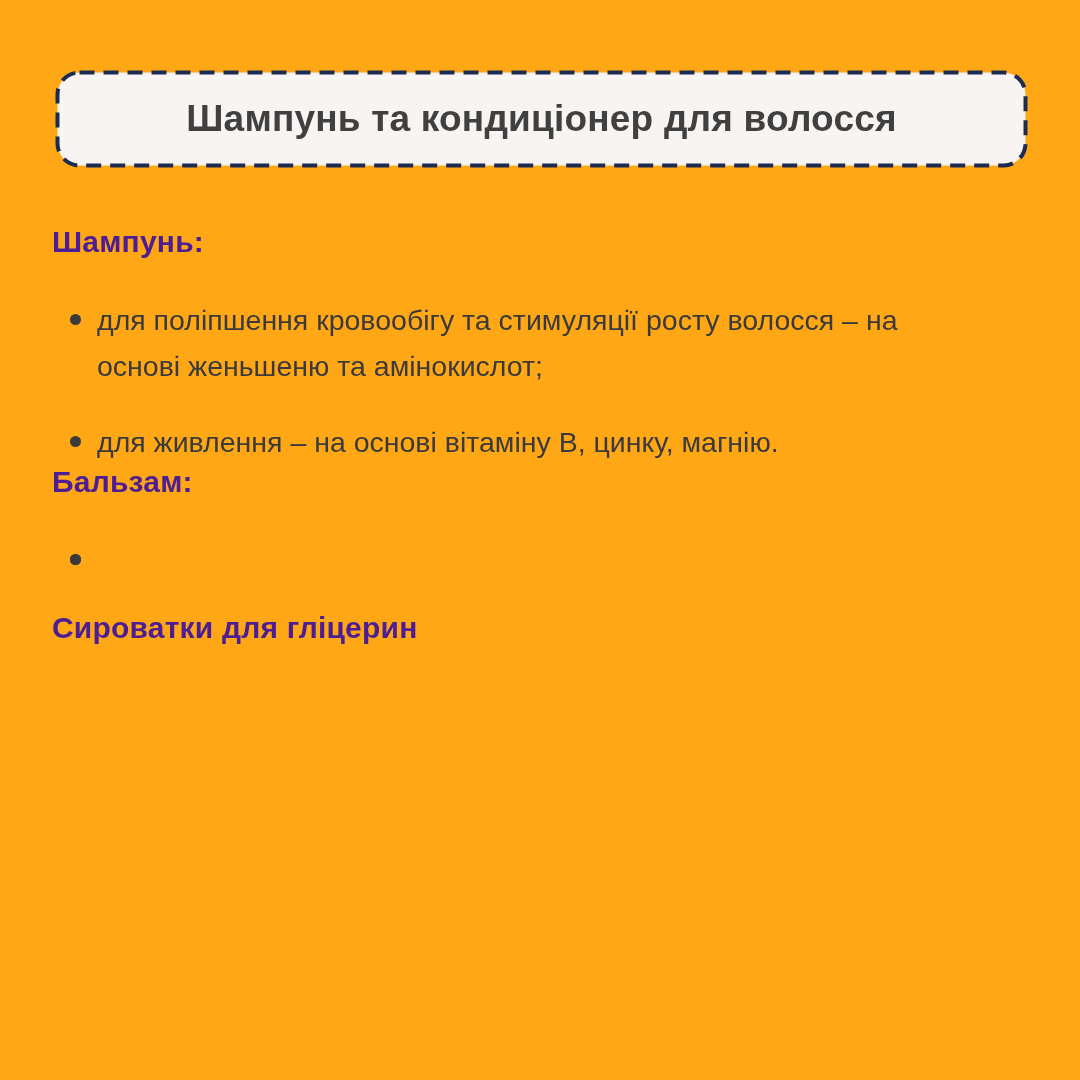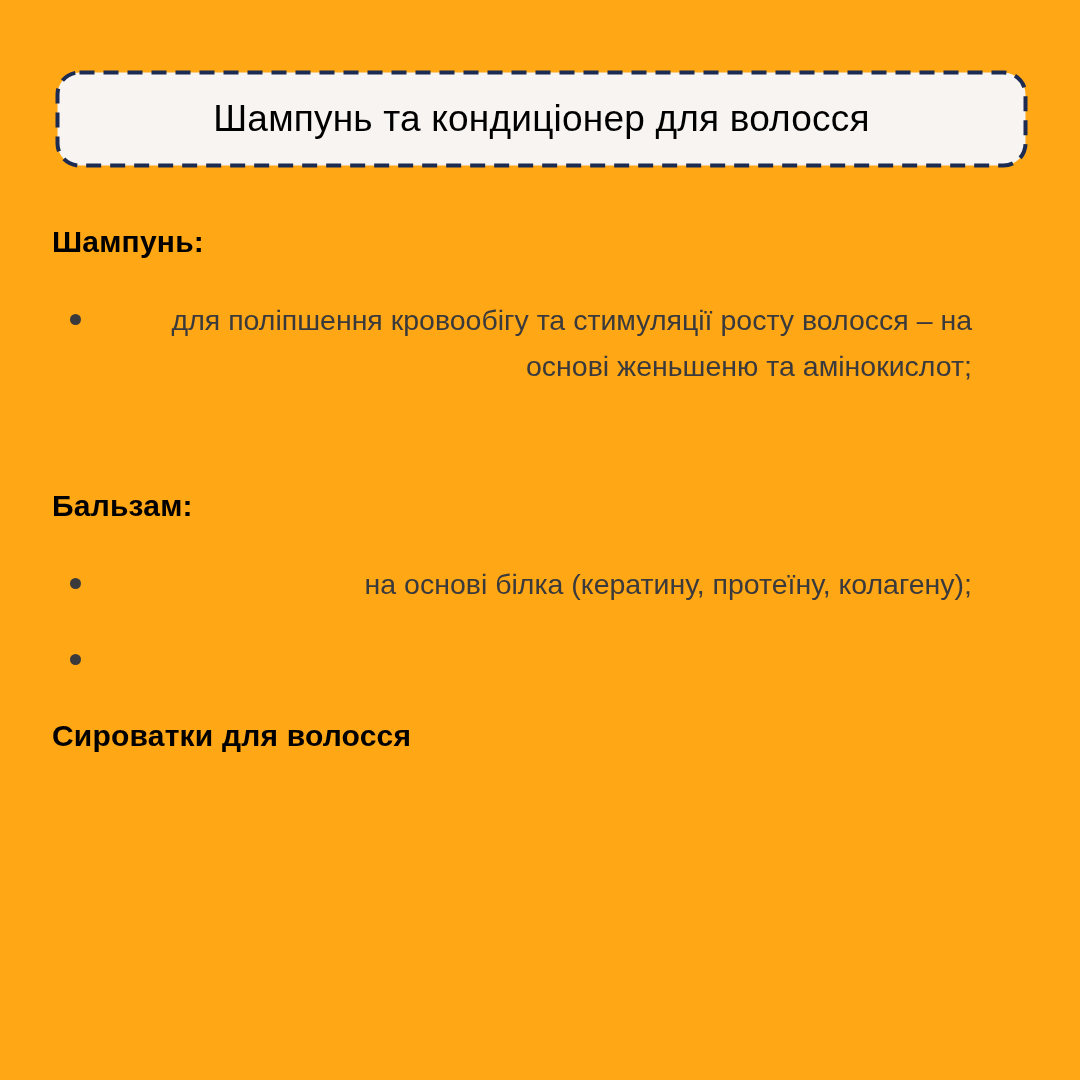--- a/index.html
+++ b/index.html
@@ -28,55 +28,54 @@
     inset: 0;
     display: block;
   }
   .title-card .title-text {
     position: absolute;
     inset: 0;
     display: flex;
     align-items: center;
     justify-content: center;
     font-size: 37px;
-    font-weight: normal;
+    font-weight: bold;
     letter-spacing: 0.2px;
-    color: #000000;
+    color: #404040;
   }
 
   
   .content {
     padding: 0 50px 0 52px;
   }
 
   .section { margin-top: 0; }
   .section-shampoo   { margin-top: 57px; }
-  .section-balm      { margin-top: 100px; }
+  .section-balm      { }
   .section-serum     { margin-top: 112px; }
 
   .section h2 {
     font-size: 30px;
     font-weight: bold;
-    color: #000000;
+    color: #4c1d95;
     letter-spacing: 0.2px;
   }
 
   .section ul {
     list-style: none;
     margin-top: 38px;
   }
 
   .section li {
     position: relative;
     padding-left: 45px;
     font-size: 28.5px;
     line-height: 46px;
     margin-bottom: 30px;
     max-width: 920px;
-    text-align: right;
   }
   .section li:last-child { margin-bottom: 0; }
 
   .section li .bullet-dot {
     position: absolute;
     left: 18px;
     top: 17px;
     width: 11px;
     height: 11px;
     border-radius: 50%;
@@ -95,33 +94,36 @@
 
 <main class="content">
 
   <section class="section section-shampoo">
     <h2>Шампунь:</h2>
     <ul>
       <li>
         <span class="bullet-dot"></span>
         <span>для поліпшення кровообігу та стимуляції росту волосся – на основі женьшеню та амінокислот;</span>
       </li>
+      <li>
+        <span class="bullet-dot"></span>
+        <span>для живлення – на основі вітаміну B, цинку, магнію.</span>
+      </li>
     </ul>
   </section>
 
   <section class="section section-balm">
     <h2>Бальзам:</h2>
     <ul>
       <li>
         <span class="bullet-dot"></span>
-        <span>на основі білка (кератину, протеїну, колагену);</span>
       </li>
       <li>
         <span class="bullet-dot"></span>
       </li>
     </ul>
   </section>
 
   <section class="section section-serum">
-    <h2>Сироватки для волосся</h2>
+    <h2>Сироватки для гліцерин</h2>
   </section>
 
 </main>
 
 </body></html>

